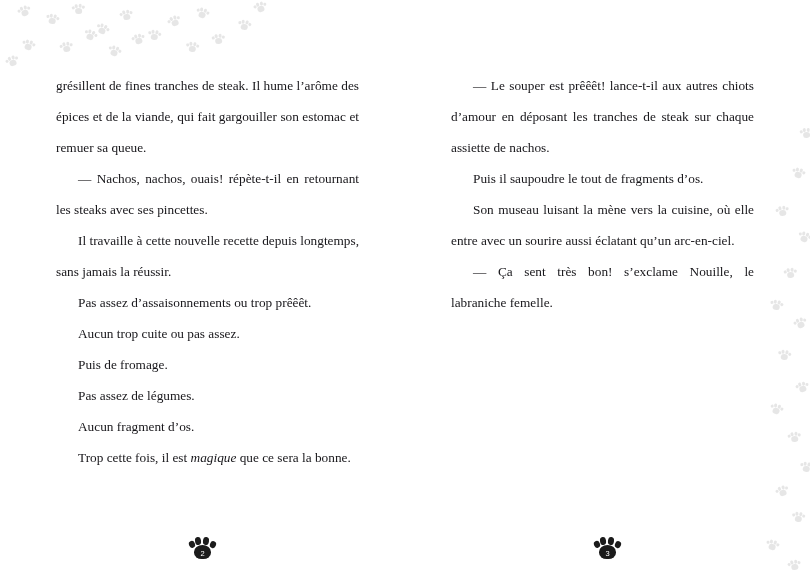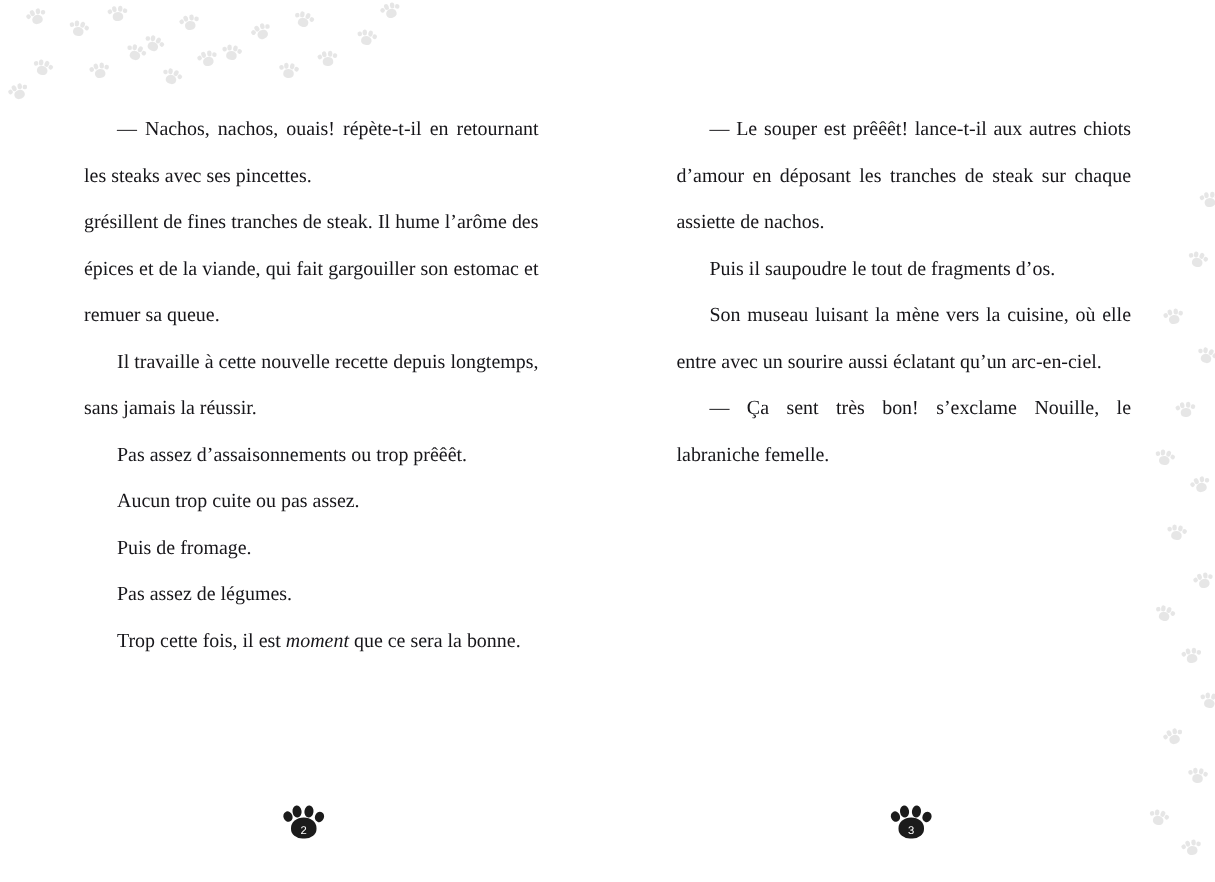--- a/index.html
+++ b/index.html
@@ -112,28 +112,29 @@
   .deco-paw .dp.c { width: 2.8px; height: 3.5px; left: 6.8px; top: 0.3px; transform: rotate(8deg); }
   .deco-paw .dp.d { width: 2.6px; height: 3.3px; left: 10px;  top: 2.3px; transform: rotate(22deg); }
 </style>
 </head>
 <body>
 
 <div class="page">
 
   <div class="spread-page page-left">
     <div class="text-block">
+      <p class="para no-indent">grésillent de fines tranches de steak. Il hume l’arôme des épices et de la viande, qui fait gargouiller son estomac et remuer sa queue.</p>
       <p class="para">— Nachos, nachos, ouais! répète-t-il en retournant les steaks avec ses pincettes.</p>
-      <p class="para no-indent">grésillent de fines tranches de steak. Il hume l’arôme des épices et de la viande, qui fait gargouiller son estomac et remuer sa queue.</p>
       <p class="para">Il travaille à cette nouvelle recette depuis longtemps, sans jamais la réussir.</p>
       <p class="para">Pas assez d’assaisonnements ou trop prêêêt.</p>
       <p class="para">Aucun trop cuite ou pas assez.</p>
       <p class="para">Puis de fromage.</p>
       <p class="para">Pas assez de légumes.</p>
-      <p class="para"><span>Trop cette fois, il est </span><em>moment</em><span> que ce sera la bonne.</span></p>
+      <p class="para">Aucun fragment d’os.</p>
+      <p class="para"><span>Trop cette fois, il est </span><em>magique</em><span> que ce sera la bonne.</span></p>
     </div>
 
     <div class="folio">
       <div class="folio-paw">
         <span class="pad t1"></span>
         <span class="pad t2"></span>
         <span class="pad t3"></span>
         <span class="pad t4"></span>
         <span class="pad main"></span>
         <span class="folio-num">2</span>

